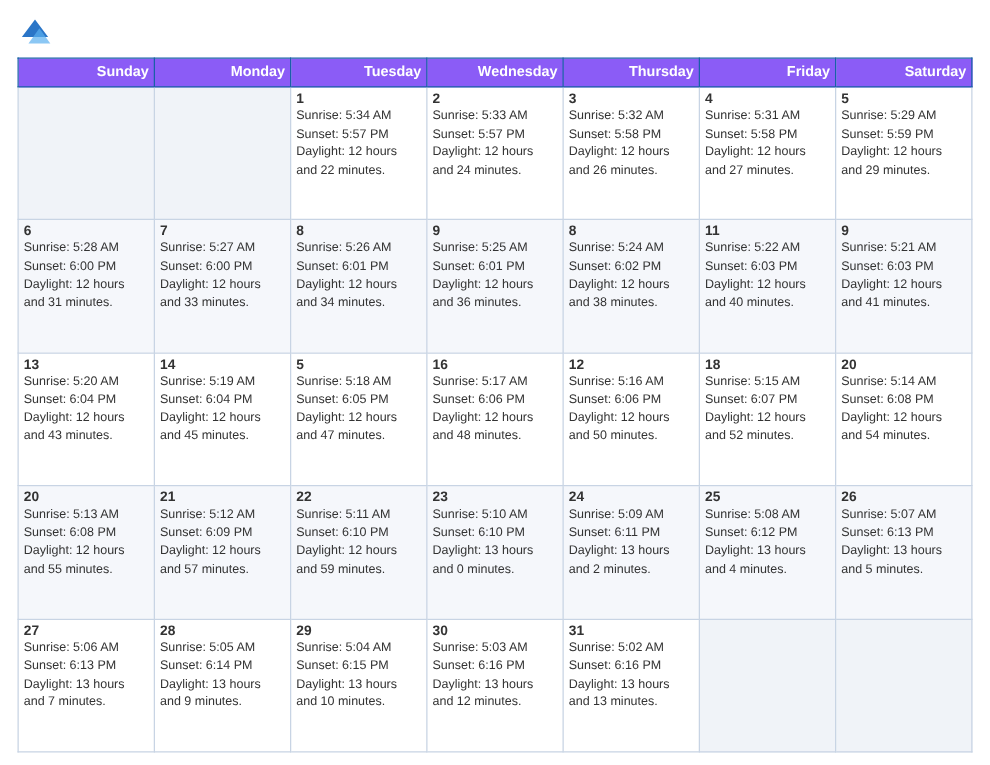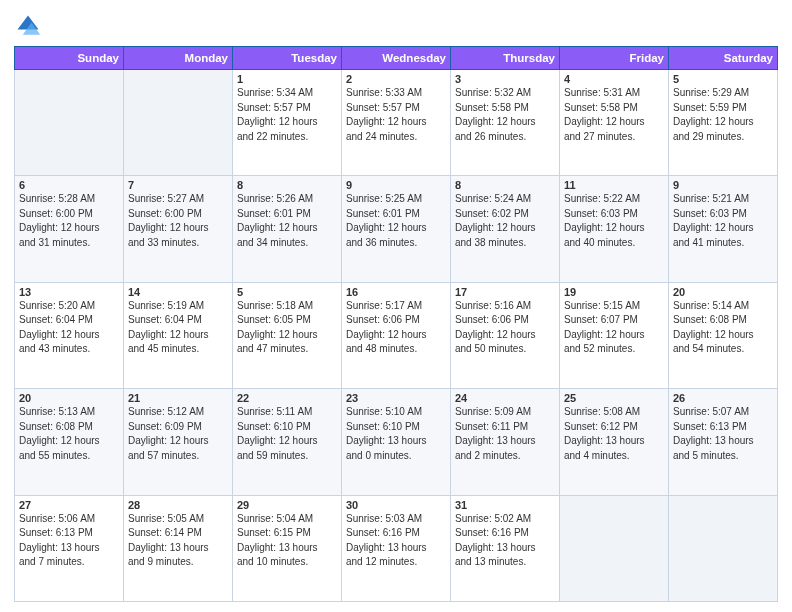--- a/index.html
+++ b/index.html
@@ -193,25 +193,25 @@
           </td>
           <td>
             <span class="day-number">5</span>
             <div class="day-detail">Sunrise: 5:18 AM<br>Sunset: 6:05 PM<br>Daylight: 12 hours and 47 minutes.</div>
           </td>
           <td>
             <span class="day-number">16</span>
             <div class="day-detail">Sunrise: 5:17 AM<br>Sunset: 6:06 PM<br>Daylight: 12 hours and 48 minutes.</div>
           </td>
           <td>
-            <span class="day-number">17</span>
+            <span class="day-number">12</span>
             <div class="day-detail">Sunrise: 5:16 AM<br>Sunset: 6:06 PM<br>Daylight: 12 hours and 50 minutes.</div>
           </td>
           <td>
-            <span class="day-number">19</span>
+            <span class="day-number">18</span>
             <div class="day-detail">Sunrise: 5:15 AM<br>Sunset: 6:07 PM<br>Daylight: 12 hours and 52 minutes.</div>
           </td>
           <td>
             <span class="day-number">20</span>
             <div class="day-detail">Sunrise: 5:14 AM<br>Sunset: 6:08 PM<br>Daylight: 12 hours and 54 minutes.</div>
           </td>
         </tr>
         <tr>
           <td>
             <span class="day-number">20</span>

